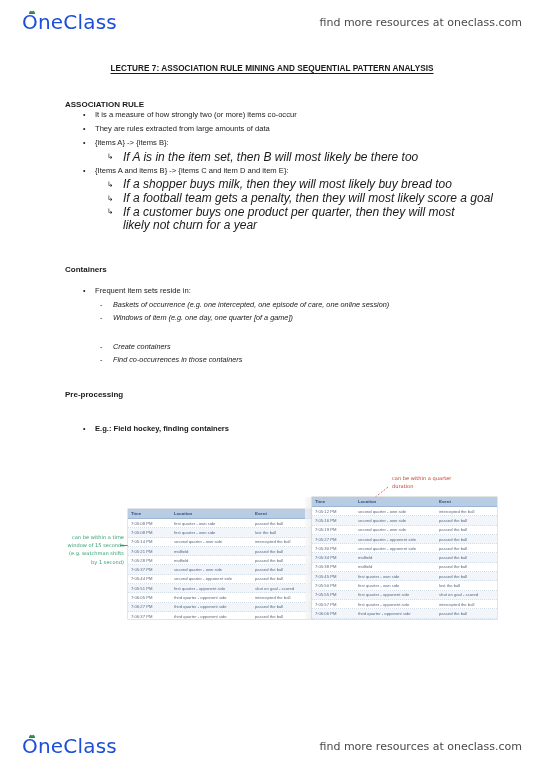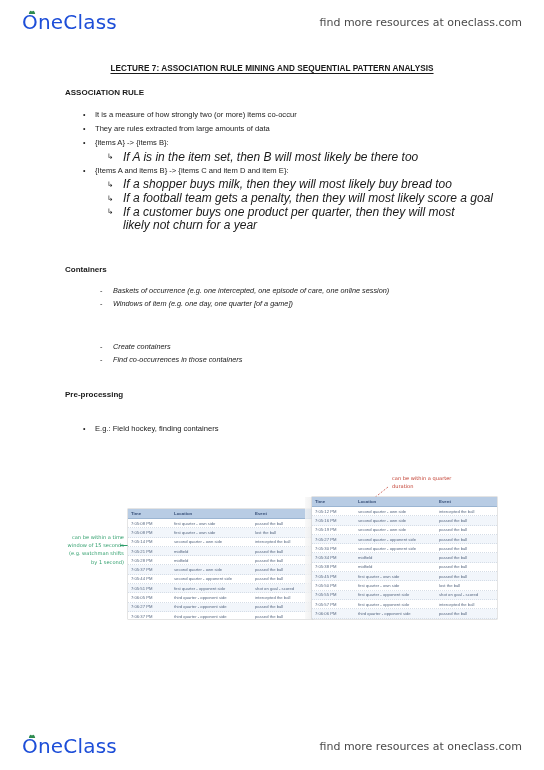--- a/index.html
+++ b/index.html
@@ -93,21 +93,21 @@
     line-height:13px;
     font-style:italic;
     white-space:nowrap;
   }
   .b3::before{
     content:"-";
     position:absolute;left:35px;top:0;
     font-size:7.3px;
     font-style:normal;
   }
-  .b1.bold{font-weight:normal;}
+  .b1.bold{font-weight:bold;}
 
   
   .figure{
     position:absolute;left:0;top:395px;width:544px;height:190px;
   }
 
   .sheet{
     position:absolute;
     background:#ffffff;
     box-shadow:0 0 0 0.5px #c9c9c9;
@@ -201,36 +201,37 @@
     </svg>
     <span>OneClass</span>
   </div>
   <div class="promo">find more resources at oneclass.com</div>
 </div>
 
 <div class="page">
 
   <div class="doc-title">LECTURE 7: ASSOCIATION RULE MINING AND SEQUENTIAL PATTERN ANALYSIS</div>
 
-  <div class="section-head" style="top:48px;">ASSOCIATION RULE</div>
+  <div class="section-head" style="top:60px;">ASSOCIATION RULE</div>
 
   <div class="bullets" style="top:68px;">
     <div class="b1">It is a measure of how strongly two (or more) items co-occur</div>
     <div class="b1">They are rules extracted from large amounts of data</div>
     <div class="b1">{items A} -&gt; {items B}:</div>
     <div class="b2">If A is in the item set, then B will most likely be there too</div>
     <div class="b1">{Items A and items B} -&gt; {items C and item D and item E}:</div>
     <div class="b2">If a shopper buys milk, then they will most likely buy bread too</div>
     <div class="b2">If a football team gets a penalty, then they will most likely score a goal</div>
     <div class="b2 wrap">If a customer buys one product per quarter, then they will most likely not churn for a year</div>
   </div>
 
   <div class="section-head" style="top:225px;">Containers</div>
 
   <div class="bullets" style="top:244px;">
+    <div class="b1">Frequent item sets reside in:</div>
     <div class="b3">Baskets of occurrence (e.g. one intercepted, one episode of care, one online session)</div>
     <div class="b3">Windows of item (e.g. one day, one quarter [of a game])</div>
   </div>
 
   <div class="bullets" style="top:300px;">
     <div class="b3">Create containers</div>
     <div class="b3">Find co-occurrences in those containers</div>
   </div>
 
   <div class="section-head" style="top:350px;">Pre-processing</div>

